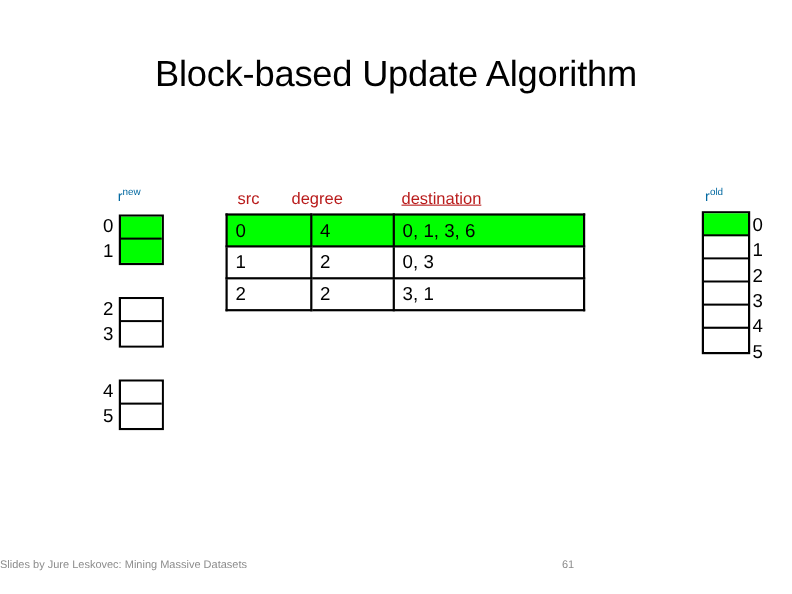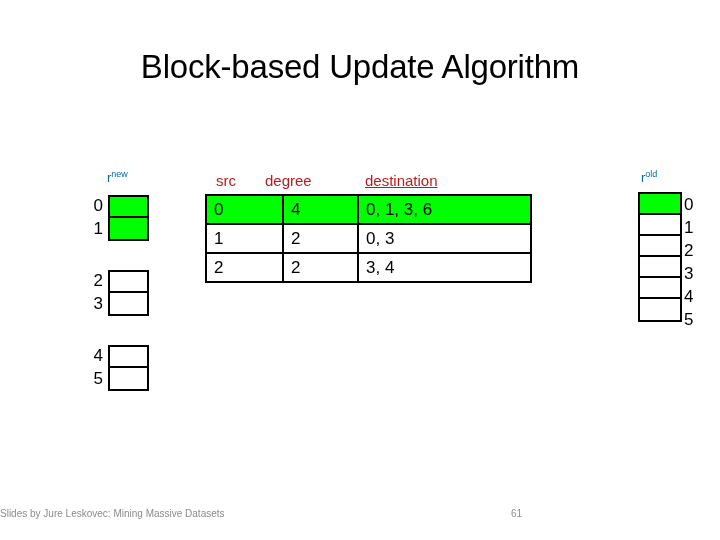--- a/index.html
+++ b/index.html
@@ -248,21 +248,21 @@
           <td>0, 1, 3, 6</td>
         </tr>
         <tr>
           <td>1</td>
           <td>2</td>
           <td>0, 3</td>
         </tr>
         <tr>
           <td>2</td>
           <td>2</td>
-          <td>3, 4</td>
+          <td>3, 1</td>
         </tr>
       </tbody>
     </table>
   </div>
 
   <div id="rold-group">
     <div class="veclabel" id="rold-label"><span>r</span><sup>old</sup></div>
 
     <div id="rold-box">
       <div class="rold-cell green"></div>

